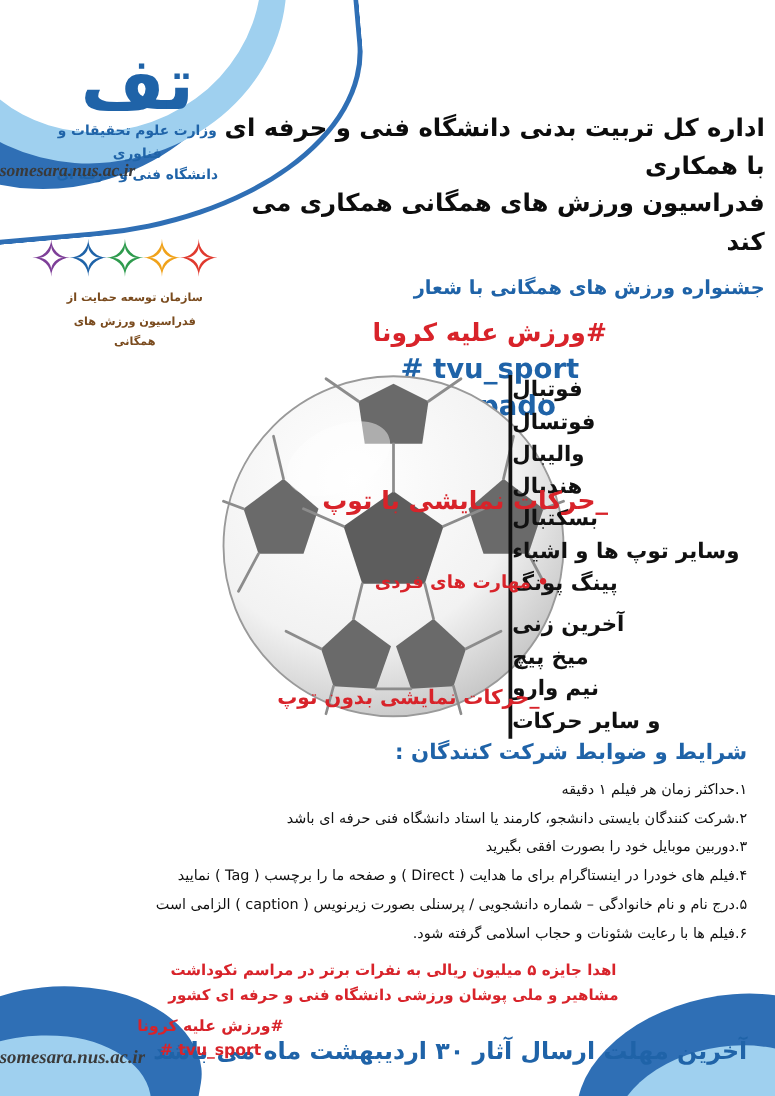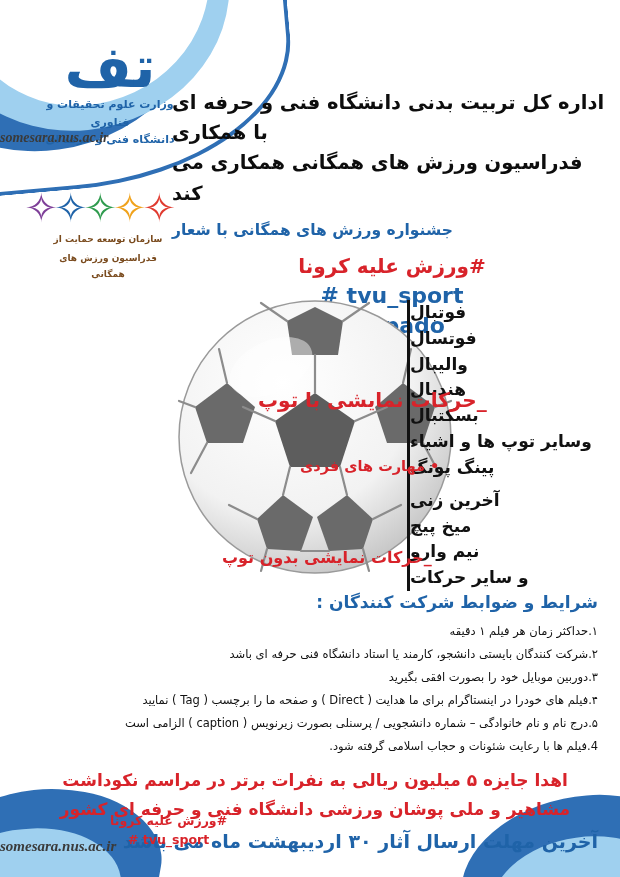--- a/index.html
+++ b/index.html
@@ -83,21 +83,21 @@
   .logo-fed .figs{font-size:40px;line-height:1;letter-spacing:-4px;}
   .logo-fed .f1{color:#e03a2f;}
   .logo-fed .f2{color:#f0a21b;}
   .logo-fed .f3{color:#2f9b4e;}
   .logo-fed .f4{color:#1f63a8;}
   .logo-fed .f5{color:#7e3f98;}
   .logo-fed .cap{color:#7a4b1e;font-size:9px;font-weight:bold;line-height:1.7;margin-top:4px;}
 
   
   .head{
-    position:absolute;right:8px;top:88px;width:440px;text-align:left;
+    position:absolute;right:8px;top:88px;width:440px;text-align:right;
     color:#0d0d0d;font-weight:bold;
   }
   .head .h1{font-size:19.5px;line-height:1.55;}
   .head .h2{font-size:19.5px;line-height:1.55;}
   .head .h3{font-size:19.5px;line-height:1.55;}
   .head .h4{font-size:15.5px;color:#1f63a8;line-height:1.7;margin-top:8px;}
   .hash{
     position:absolute;right:8px;top:252px;width:440px;text-align:center;font-weight:bold;
   }
   .hash .t1{color:#d8232a;font-size:20px;line-height:1.45;}
@@ -130,21 +130,21 @@
     color:#1f63a8;font-weight:bold;font-size:17px;
   }
   .rules{
     position:absolute;right:22px;top:620px;width:566px;text-align:right;
     color:#111;font-weight:normal;font-size:11.5px;line-height:2.0;
   }
 
   
   .prize{
     position:absolute;right:22px;top:766px;width:566px;text-align:center;
-    color:#d8232a;font-weight:bold;font-size:17px;line-height:1.7;
+    color:#d8232a;font-weight:bold;font-size:12px;line-height:1.7;
   }
   .deadline{
     position:absolute;right:22px;top:830px;width:566px;text-align:right;
     color:#1f63a8;font-weight:bold;font-size:19px;
   }
   .foothash{
     position:absolute;left:110px;top:812px;text-align:center;
     color:#d8232a;font-weight:bold;font-size:12.5px;line-height:1.5;
   }
   .foothash .ltr{direction:ltr;}
@@ -258,21 +258,21 @@
   <div class="ann ann2">• مهارت های فردی</div>
   <div class="ann ann3">_حرکات نمایشی بدون توپ</div>
 
   <div class="rules-title">شرایط و ضوابط شرکت کنندگان :</div>
   <div class="rules">
     <div>۱.حداکثر زمان هر فیلم ۱ دقیقه</div>
     <div>۲.شرکت کنندگان بایستی دانشجو، کارمند یا استاد دانشگاه فنی حرفه ای باشد</div>
     <div>۳.دوربین موبایل خود را بصورت افقی بگیرید</div>
     <div>۴.فیلم های خودرا در اینستاگرام برای ما هدایت ( Direct ) و صفحه ما را برچسب ( Tag ) نمایید</div>
     <div>۵.درج نام و نام خانوادگی – شماره دانشجویی / پرسنلی بصورت زیرنویس ( caption ) الزامی است</div>
-    <div>4.فیلم ها با رعایت شئونات و حجاب اسلامی گرفته شود.</div>
+    <div>۶.فیلم ها با رعایت شئونات و حجاب اسلامی گرفته شود.</div>
   </div>
 
   <div class="prize">
     <div>اهدا جایزه ۵ میلیون ریالی به نفرات برتر در مراسم نکوداشت</div>
     <div>مشاهیر و ملی پوشان ورزشی دانشگاه فنی و حرفه ای کشور</div>
   </div>
 
   <div class="deadline">آخرین مهلت ارسال آثار ۳۰ اردیبهشت ماه می باشد</div>
 
   <div class="foothash">

